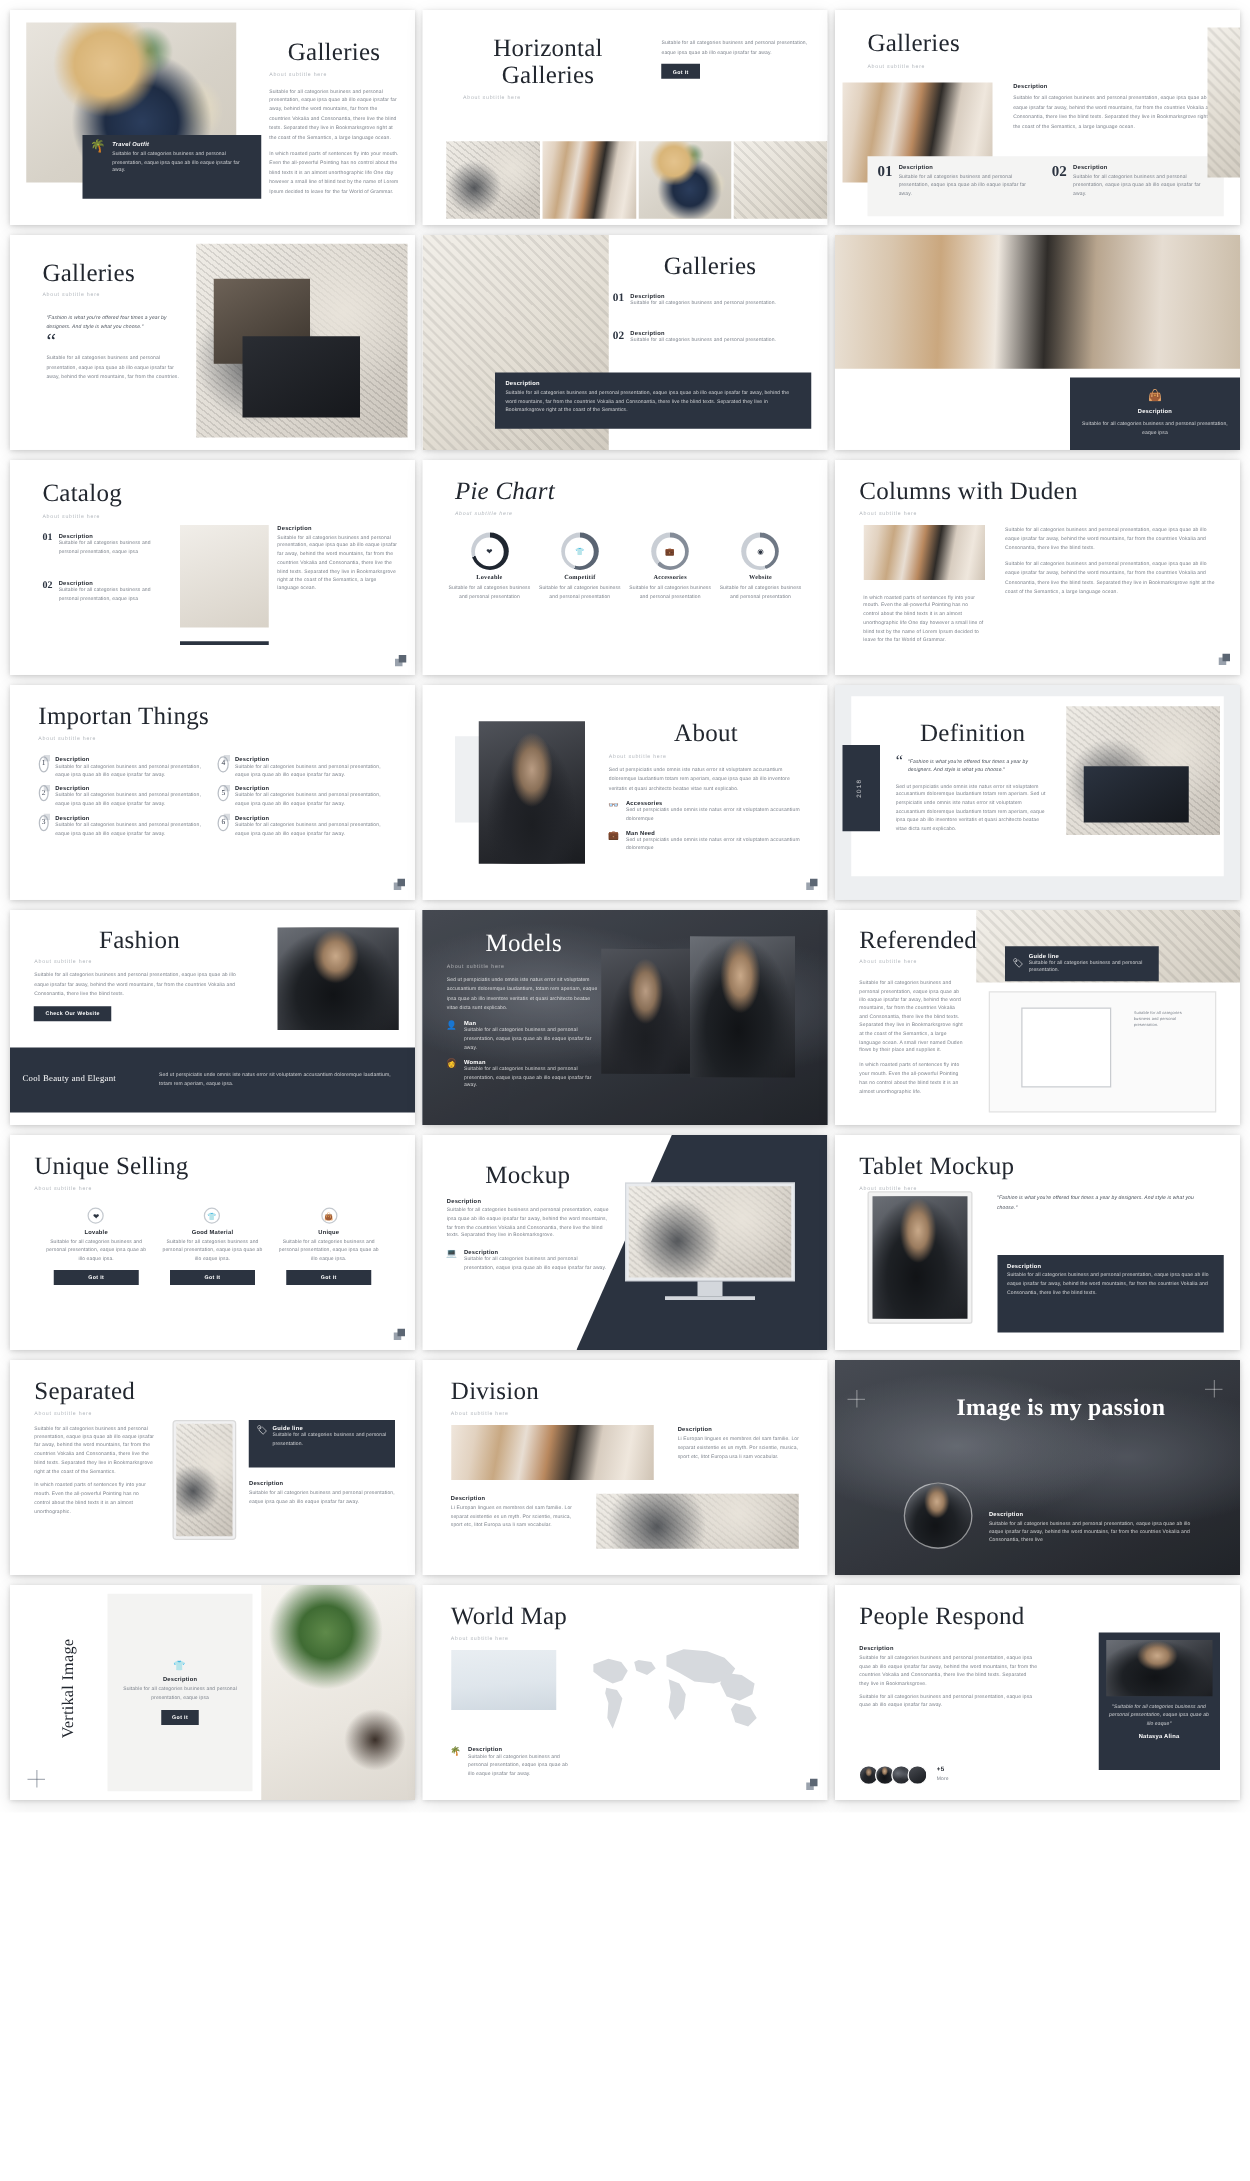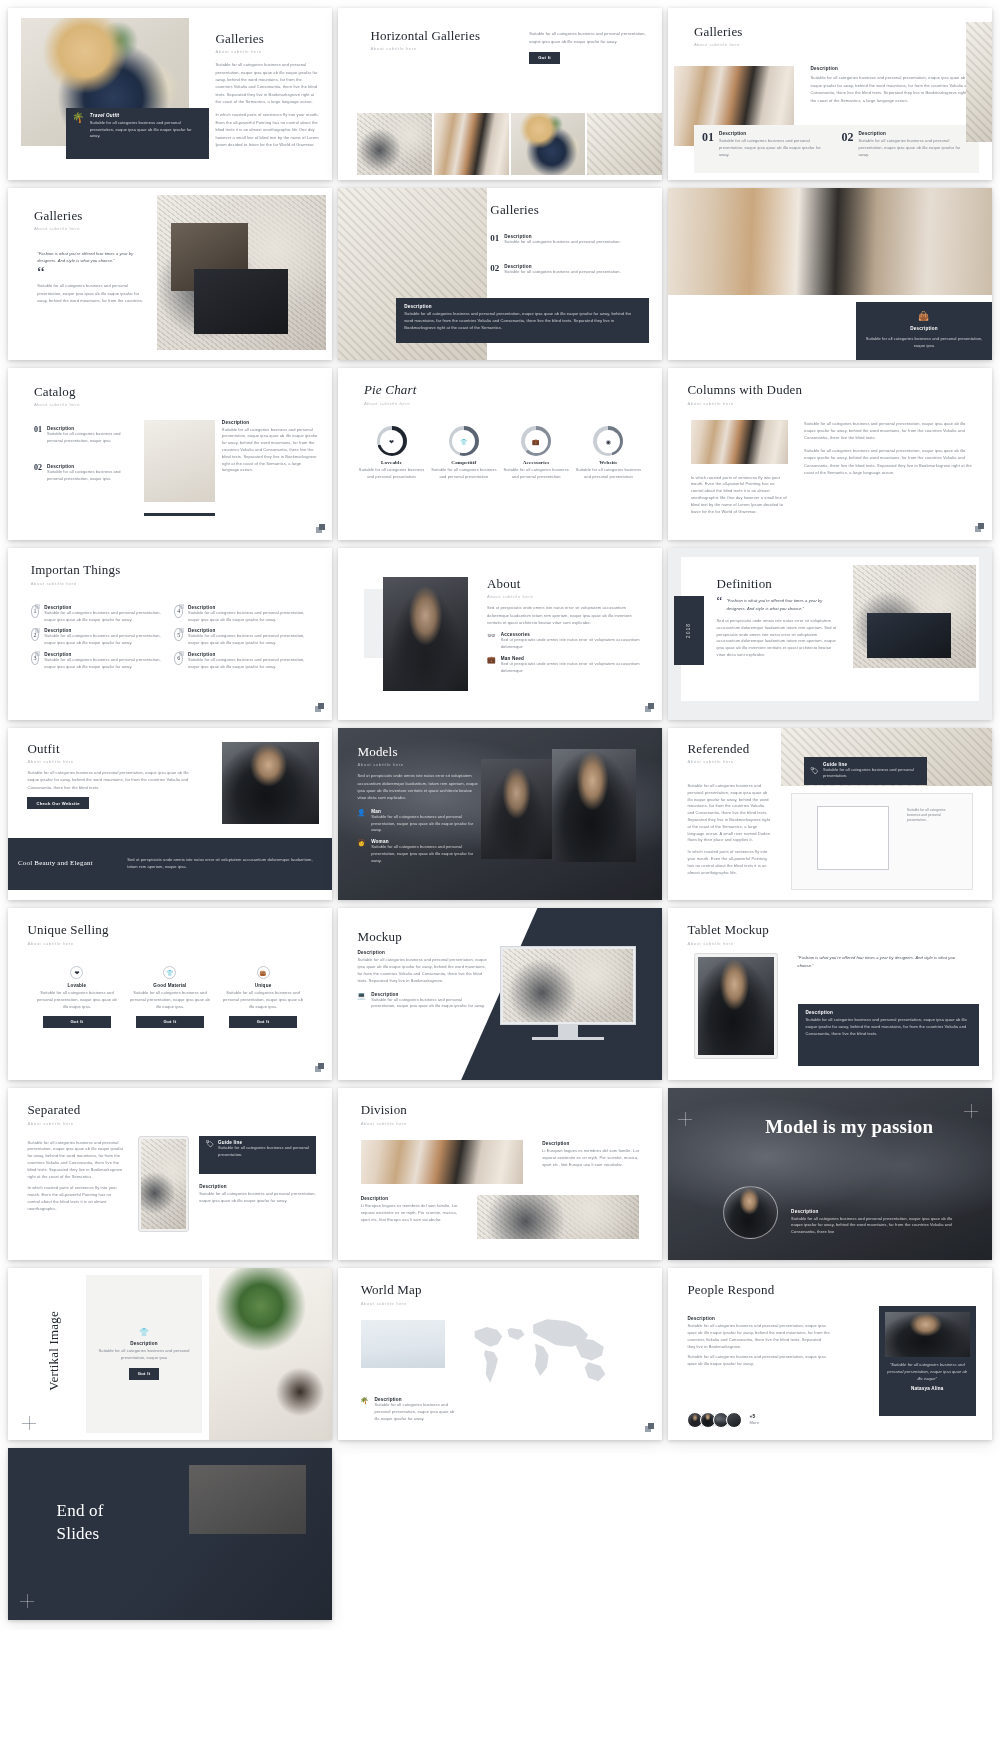--- a/index.html
+++ b/index.html
@@ -30,21 +30,21 @@
   
   .serif { font-family: "Liberation Serif", serif; }
   .title {
     font-family: "Liberation Serif", serif;
     font-weight: 400;
     color: #22272f;
     letter-spacing: .2px;
     line-height: 1.08;
   }
   .title.lg { font-size: 21px; }
-  .title.md { font-size: 13px; }
+  .title.md { font-size: 20px; text-align: center; }
   .title.sm { font-size: 15px; }
   .title.white { color: #fff; }
   .subtitle {
     font-size: 4.2px;
     color: #b2b7bd;
     letter-spacing: .6px;
     margin-top: 3px;
     text-transform: none;
   }
   .subtitle.white { color: rgba(255,255,255,.55); }
@@ -491,21 +491,21 @@
       </div>
       <div class="body tight" style="margin-top:6px;">Sed ut perspiciatis unde omnis iste natus error sit voluptatem accusantium doloremque laudantium totam rem aperiam. Sed ut perspiciatis unde omnis iste natus error sit voluptatem accusantium doloremque laudantium totam rem aperiam, eaque ipsa quae ab illo inventore veritatis et quasi architecto beatae vitae dicta sunt explicabo.</div>
     </div>
     <div class="abs ph ph-desk" style="right:5%;top:10%;width:38%;height:60%;">
       <div class="abs" style="left:12%;top:46%;width:68%;height:44%;background:linear-gradient(150deg,#2b3340,#15181d);"></div>
     </div>
   </div>
 
   <div class="slide">
     <div class="abs" style="left:6%;top:8%;width:52%;">
-      <div class="title md">Outfit</div>
+      <div class="title md">Fashion</div>
       <div class="subtitle">About subtitle here</div>
       <div class="body" style="margin-top:5px;">Suitable for all categories business and personal presentation, eaque ipsa quae ab illo eaque ipsafar far away, behind the word mountains, far from the countries Vokalia and Consonantia, there live the blind texts.</div>
       <div class="btn" style="margin-top:6px;">Check Our Website</div>
     </div>
     <div class="abs ph ph-model-f" style="right:4%;top:8%;width:30%;height:48%;"></div>
     <div class="abs dark-panel" style="left:0;bottom:6%;width:100%;height:30%;padding:7px 10px;display:flex;gap:12px;align-items:center;">
       <div class="title sm white serif" style="font-size:7px;line-height:1.35;width:32%;">Cool Beauty and Elegant</div>
       <div class="body white tight" style="flex:1;">Sed ut perspiciatis unde omnis iste natus error sit voluptatem accusantium doloremque laudantium, totam rem aperiam, eaque ipsa.</div>
     </div>
   </div>
@@ -664,21 +664,21 @@
     <div class="abs ph ph-desk" style="right:7%;top:62%;width:50%;height:26%;"></div>
     <div class="abs" style="left:7%;top:63%;width:32%;">
       <div class="lbl">Description</div>
       <div class="body tight" style="margin-top:2px;">Li Europan lingues es membres del sam familie. Lor separat existentie es un myth. Por scientie, musica, sport etc, litot Europa usa li sam vocabular.</div>
     </div>
   </div>
 
   <div class="slide dark">
     <div class="abs ph ph-runway" style="inset:0;opacity:.9;"></div>
     <div class="abs" style="left:30%;top:16%;width:62%;">
-      <div class="title white" style="font-size:19px;font-weight:bold;line-height:1.12;">Model is my passion</div>
+      <div class="title white" style="font-size:19px;font-weight:bold;line-height:1.12;">Image is my passion</div>
     </div>
     <div class="abs avatar ph ph-model-f" style="left:17%;bottom:12%;width:17%;height:31%;border:1.2px solid rgba(255,255,255,.5);"></div>
     <div class="abs" style="left:38%;bottom:14%;width:52%;">
       <div class="lbl white">Description</div>
       <div class="body white tight" style="margin-top:2px;">Suitable for all categories business and personal presentation, eaque ipsa quae ab illo eaque ipsafar far away, behind the word mountains, far from the countries Vokalia and Consonantia, there live</div>
     </div>
     <div class="plus" style="left:10px;top:24px;"></div>
     <div class="plus" style="right:14px;top:16px;"></div>
   </div>
 
@@ -742,22 +742,14 @@
         <div class="body">More</div>
       </div>
     </div>
     <div class="abs dark-panel" style="right:5%;top:22%;width:30%;height:64%;padding:6px;display:flex;flex-direction:column;align-items:center;">
       <div class="ph ph-model-f" style="width:100%;height:46%;"></div>
       <div class="body white tight" style="text-align:center;margin-top:5px;font-style:italic;">"Suitable for all categories business and personal presentation, eaque ipsa quae ab illo eaque"</div>
       <div class="lbl white" style="margin-top:4px;">Natasya Alina</div>
     </div>
   </div>
 
-  <div class="slide dark ph ph-mono">
-    <div class="abs" style="inset:0;background:linear-gradient(130deg,rgba(43,51,64,.92) 0%,rgba(43,51,64,.55) 52%,rgba(20,22,26,.35) 100%);"></div>
-    <div class="abs" style="left:15%;top:30%;">
-      <div class="title lg white" style="font-size:17px;line-height:1.35;width:52px;">End of Slides</div>
-    </div>
-    <div class="abs" style="right:8%;top:10%;width:36%;height:40%;background:linear-gradient(150deg,#8e8579,#5c554c);opacity:.55;"></div>
-    <div class="plus" style="left:12px;bottom:12px;"></div>
-  </div>
 
 </div>
 
 </body></html>

